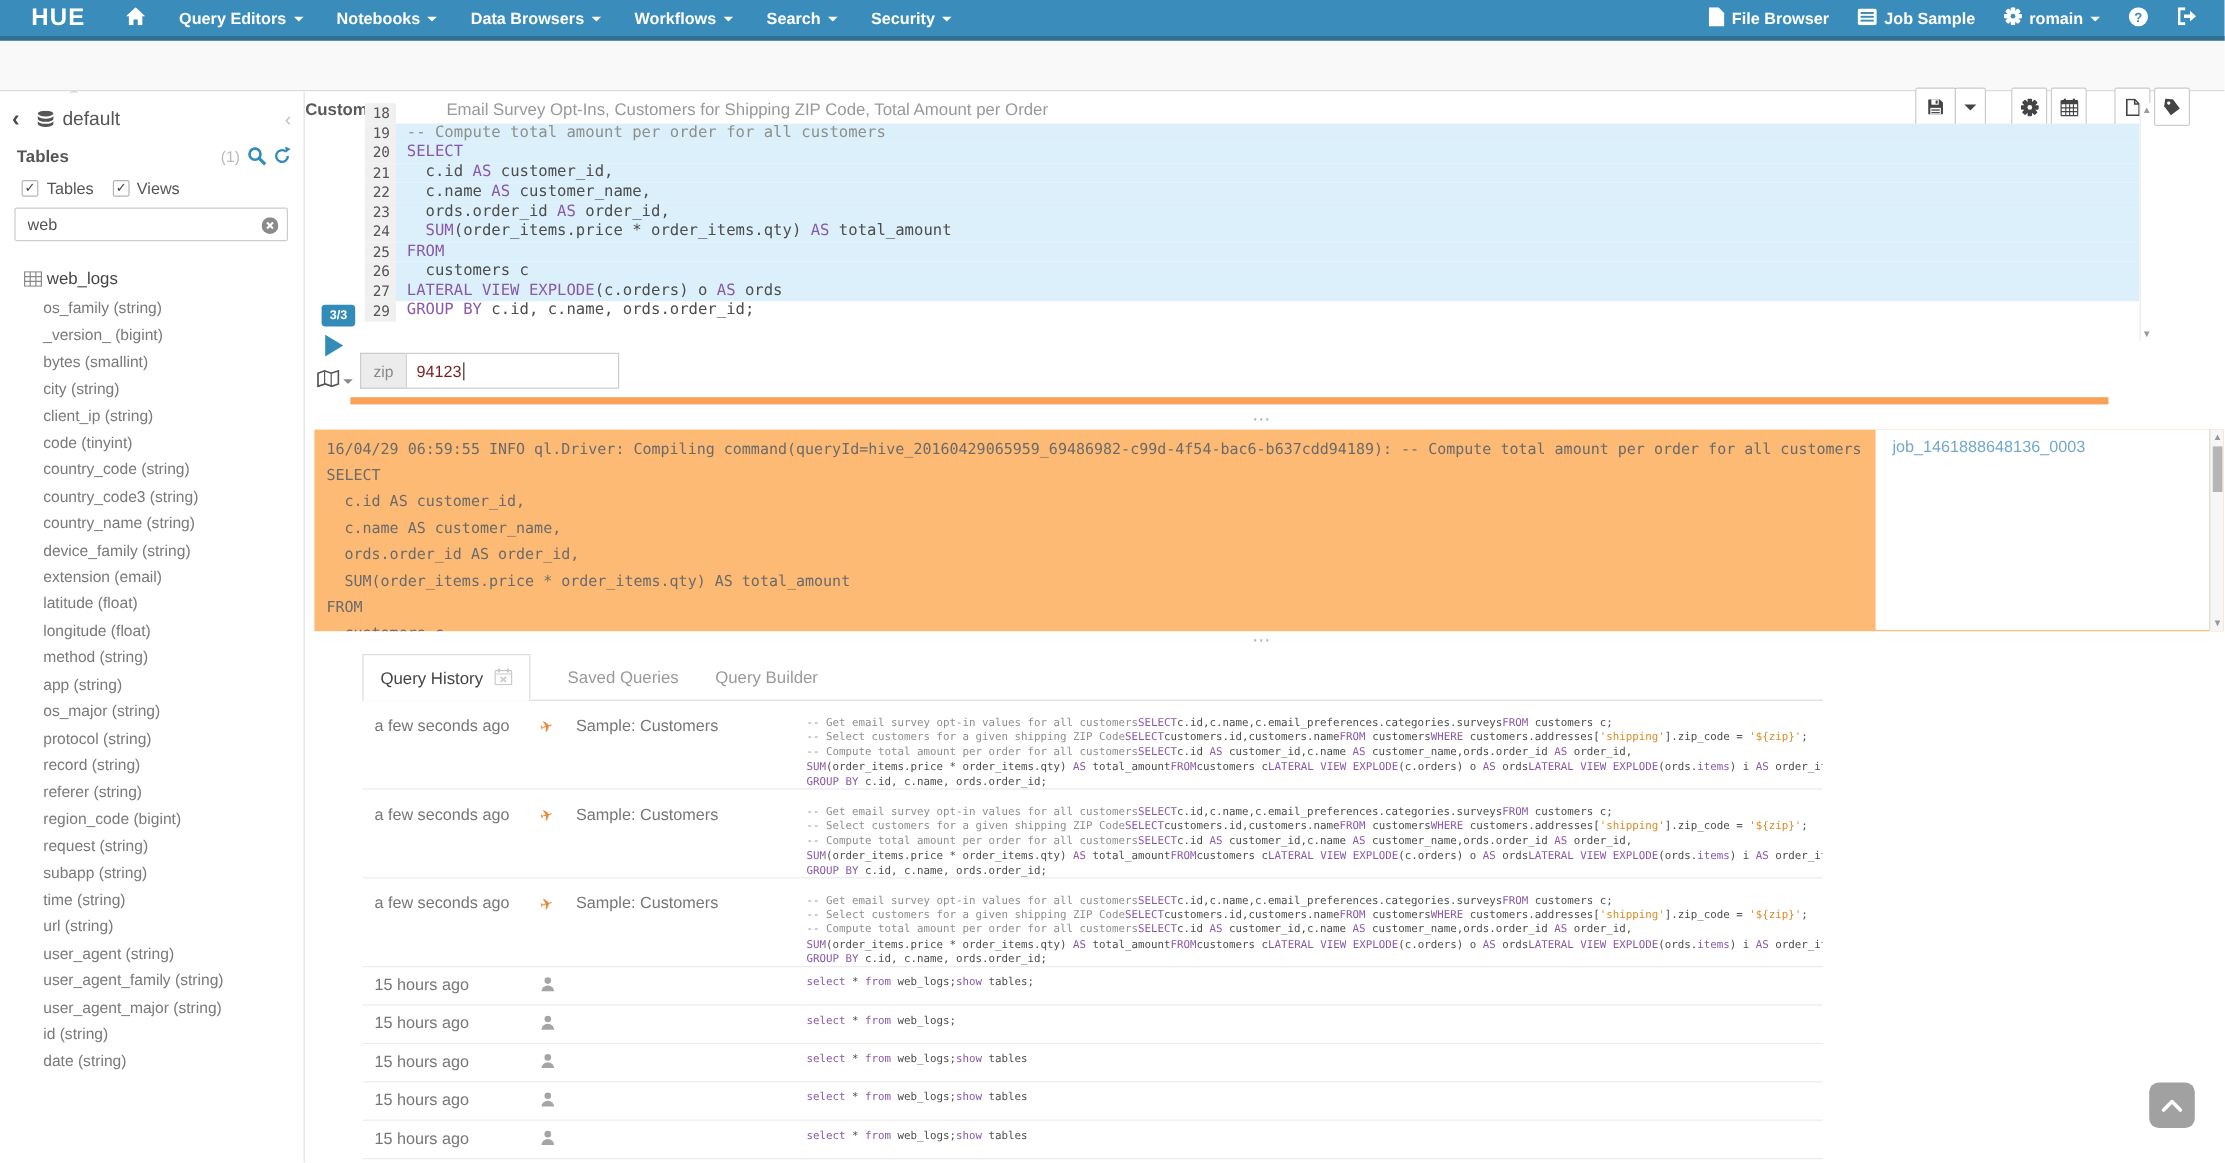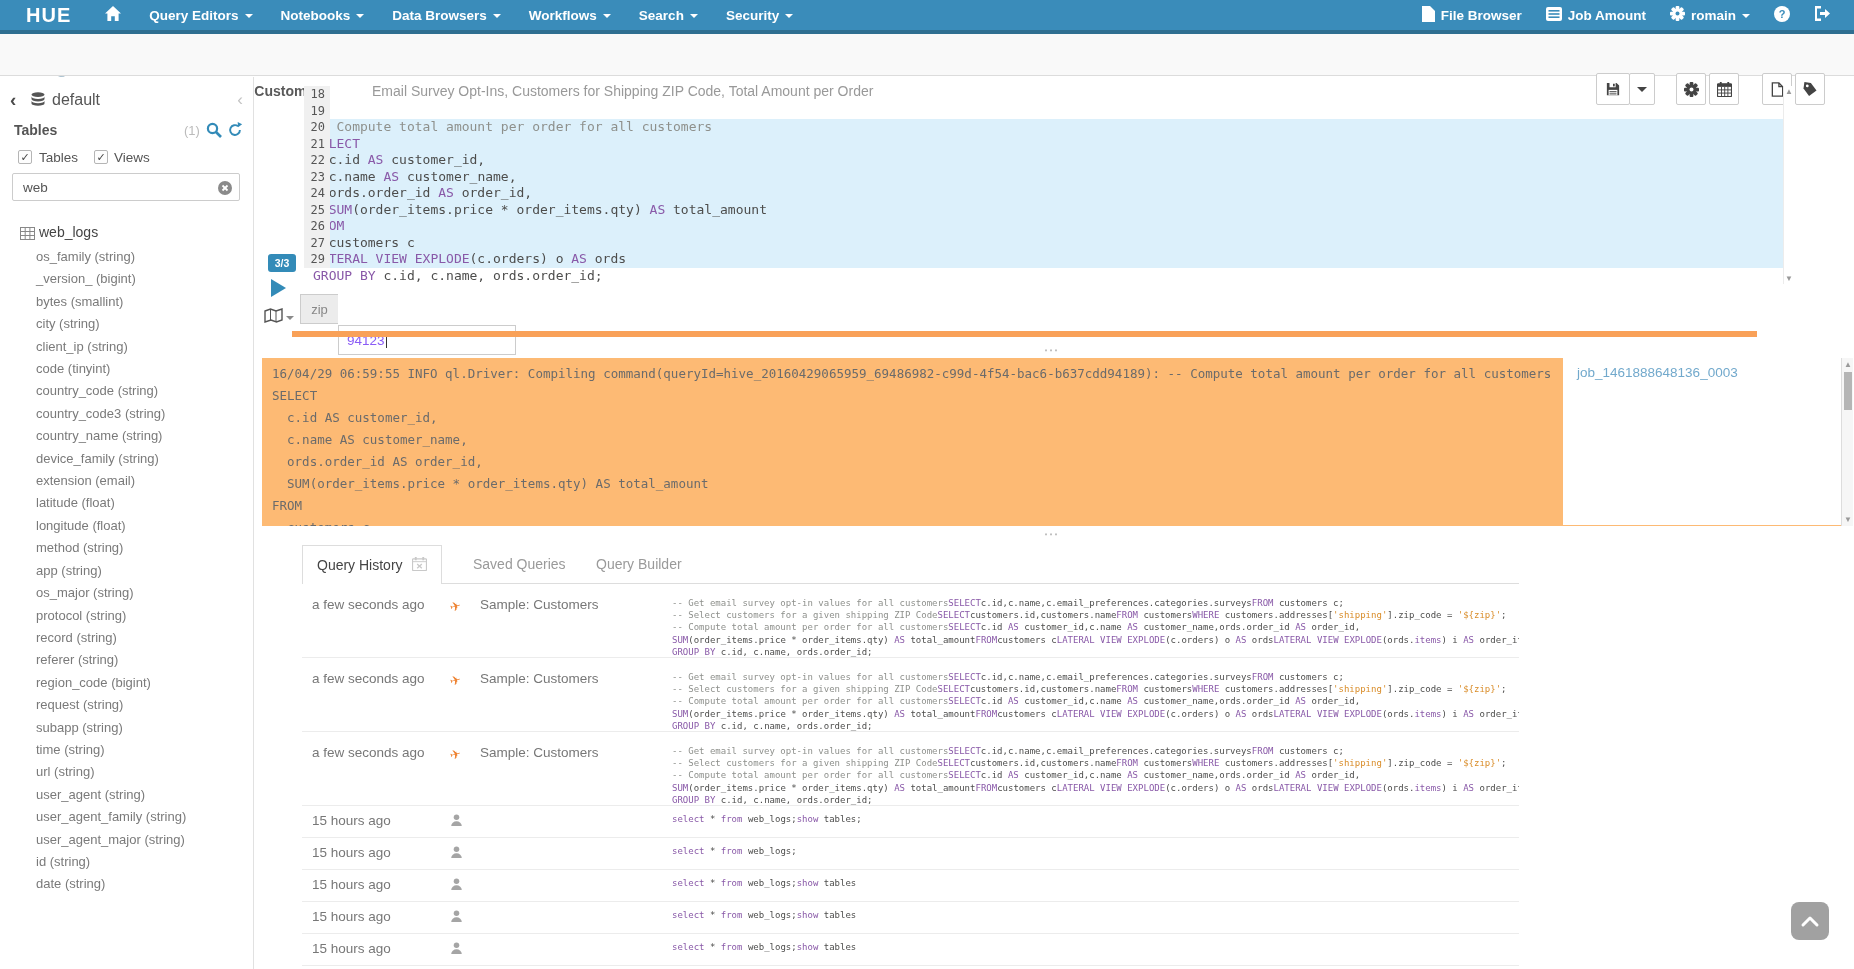--- a/index.html
+++ b/index.html
@@ -53,37 +53,37 @@
   .search-box input{position:absolute;left:0;top:0;width:100%;height:100%;border:none;outline:none;padding:0 26px 0 10px;font-size:13.5px;color:#555;font-family:"Liberation Sans",sans-serif;background:transparent;}
   .clear-ic{position:absolute;right:7px;top:7px;cursor:pointer;}
   .table-row{position:absolute;left:0;top:146px;width:100%;height:20px;cursor:pointer;}
   .tbl-ic{position:absolute;left:20px;top:3px;}
   .tbl-name{position:absolute;left:39px;top:1px;font-size:14px;color:#444;}
   #columns{position:absolute;left:0;top:169px;width:100%;}
   .col-item{padding-left:36px;font-size:13px;color:#7a7a7a;line-height:22.4px;white-space:nowrap;cursor:pointer;}
 
   
   #ed-lines{position:absolute;left:304px;top:86px;width:1479px;font-family:"DejaVu Sans Mono",monospace;font-size:13px;}
-  .ed-row{display:flex;height:16.5px;line-height:16.5px;white-space:pre;flex-direction:column;}
+  .ed-row{display:flex;height:16.5px;line-height:16.5px;white-space:pre;}
   .gut{flex:none;width:26px;background:#f0f0f0;text-align:right;padding-right:5px;color:#555;font-size:12px;}
   .code{flex:1;padding-left:9px;}
   .ed-row.sel .code{background:#dcf0fb;}
   .tk-k{color:#8959a8;} .tk-c{color:#8e908c;} .tk-t{color:#4d4d4c;} .tk-s{color:#d98c28;}
   .ed-scroll{position:absolute;left:1783px;top:86px;width:12px;height:198px;background:#fff;border-left:1px solid #ececec;}
   .ed-scroll .up{position:absolute;top:1px;left:1px;font-size:8px;color:#999;}
   .ed-scroll .down{position:absolute;bottom:1px;left:1px;font-size:8px;color:#999;}
 
   .run-badge{position:absolute;left:268px;top:254px;width:28px;height:18px;background:#338bb8;color:#fff;font-size:10.5px;font-weight:bold;text-align:center;line-height:18px;border-radius:3px;}
   .play-btn{position:absolute;left:271px;top:279px;width:0;height:0;border-left:15px solid #338bb8;border-top:9px solid transparent;border-bottom:9px solid transparent;cursor:pointer;}
   .map-btn{position:absolute;left:264px;top:308px;display:flex;align-items:center;gap:3px;cursor:pointer;}
   .caret-g{width:0;height:0;border-left:4px solid transparent;border-right:4px solid transparent;border-top:4px solid #8a8a8a;}
 
   .var-row{position:absolute;left:300px;top:294px;height:42px;display:flex;}
   .var-label{width:38px;height:30px;background:#ececec;border:1px solid #ccc;border-right:none;color:#888;font-size:13px;display:flex;align-items:center;justify-content:center;}
-  .var-input{width:178px;height:30px;background:#fff;border:1px solid #ccc;display:flex;align-items:center;padding-left:8px;font-size:13.5px;color:#8b5cf6;cursor:text;margin-top:31px;}
+  .var-input{width:178px;height:30px;background:#fff;border:1px solid #ccc;display:flex;align-items:center;padding-left:8px;font-size:13.5px;color:#7f1d1d;cursor:text;}
   .tcaret{display:inline-block;width:1px;height:15px;background:#333;margin-left:1px;}
 
   .progress-bar{position:absolute;left:292px;top:331px;width:1465px;height:6px;background:#f9a158;}
   .dots{position:absolute;width:44px;text-align:center;color:#b0b0b0;font-size:15px;line-height:10px;letter-spacing:2px;cursor:row-resize;}
   .dots1{left:1030px;top:345px;} .dots2{left:1030px;top:529px;}
 
   
   .log-panel{position:absolute;left:262px;top:358px;width:1591px;height:168px;background:#fdba74;overflow:hidden;padding:5px 10px;}
   .log-line{font-family:"DejaVu Sans Mono",monospace;font-size:12.5px;color:#6b6b6b;line-height:22px;white-space:pre;}
   .jobs-box{position:absolute;left:1563px;top:358px;width:278px;height:167px;background:#fff;}
@@ -164,21 +164,21 @@
       </span>
       <span class="nav-item">
         <span>
           <svg width="16" height="14" viewBox="0 0 16 14">
               <rect x="0" y="0" width="16" height="14" rx="2" fill="#fff"></rect>
               <rect x="2.5" y="3" width="11" height="1.6" fill="#3a8cba"></rect>
               <rect x="2.5" y="6.2" width="11" height="1.6" fill="#3a8cba"></rect>
               <rect x="2.5" y="9.4" width="11" height="1.6" fill="#3a8cba"></rect>
             </svg>
         </span>
-        <span>Job Amount</span>
+        <span>Job Sample</span>
       </span>
       <span class="nav-item">
         <span>
           <svg width="15" height="15" viewBox="0 0 16 16">
               <g fill="#fff">
                 <rect x="6" y="0" width="4" height="16" rx="1"></rect>
                 <rect x="0" y="6" width="16" height="4" rx="1"></rect>
                 <rect x="6" y="0" width="4" height="16" rx="1" transform="rotate(45 8 8)"></rect>
                 <rect x="6" y="0" width="4" height="16" rx="1" transform="rotate(-45 8 8)"></rect>
                 <circle cx="8" cy="8" r="5"></circle>

